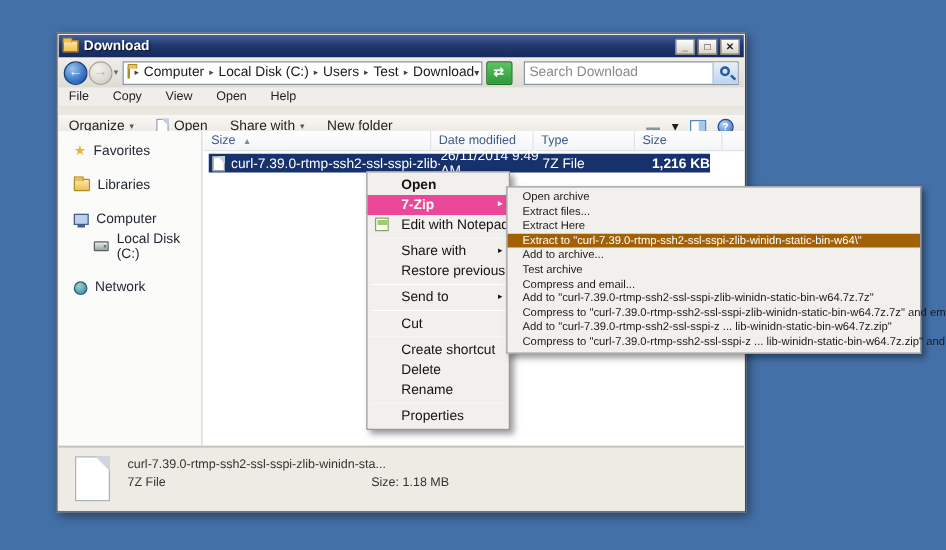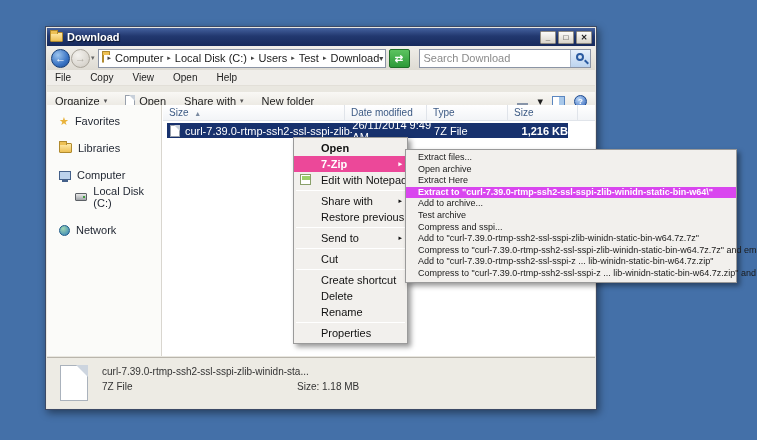--- a/index.html
+++ b/index.html
@@ -123,21 +123,21 @@
   .mi.hl { background:#ec4899; color:#fff; font-weight:bold; }
   .mi .arrow { position:absolute; right:5px; top:0; font-size:7px; }
   .mi .npp { position:absolute; left:6px; top:2px; width:11px; height:11px; background:#fff;
              border:1px solid #8aa06a; }
   .mi .npp::after { content:""; position:absolute; left:1px; top:1px; width:8px; height:4px; background:#9ed06a; }
   .msep { height:1px; background:#d8d4cc; border-bottom:1px solid #fff; margin:2px 2px; }
 
   .submenu { position:absolute; left:405px; top:149px; width:332px; background:#f2f0ed;
              border:1px solid #9a9a9a; box-shadow:3px 3px 5px rgba(0,0,0,.4); padding:2px 0; }
   .smi { height:11.6px; line-height:11.5px; padding-left:12px; font-size:9px; color:#1a1a1a; white-space:nowrap; }
-  .smi.hl { background:#d946ef; color:#fff; font-weight:bold; }
+  .smi.hl { background:#a16207; color:#fff; font-weight:normal; }
 </style>
 </head>
 <body>
 
 <div class="stage">
   <div class="window">
 
     <div class="titlebar">
       <span class="icon-folder"></span>
       <span class="title">Download</span>
@@ -291,25 +291,25 @@
     <div class="mi">Cut</div>
     <div class="msep"></div>
     <div class="mi">Create shortcut</div>
     <div class="mi">Delete</div>
     <div class="mi">Rename</div>
     <div class="msep"></div>
     <div class="mi">Properties</div>
   </div>
 
   <div class="submenu">
+    <div class="smi">Open archive</div>
     <div class="smi">Extract files...</div>
-    <div class="smi">Open archive</div>
     <div class="smi">Extract Here</div>
     <div class="smi hl">Extract to "curl-7.39.0-rtmp-ssh2-ssl-sspi-zlib-winidn-static-bin-w64\"</div>
     <div class="smi">Add to archive...</div>
     <div class="smi">Test archive</div>
-    <div class="smi">Compress and sspi...</div>
+    <div class="smi">Compress and email...</div>
     <div class="smi">Add to "curl-7.39.0-rtmp-ssh2-ssl-sspi-zlib-winidn-static-bin-w64.7z.7z"</div>
     <div class="smi">Compress to "curl-7.39.0-rtmp-ssh2-ssl-sspi-zlib-winidn-static-bin-w64.7z.7z" and email</div>
     <div class="smi">Add to "curl-7.39.0-rtmp-ssh2-ssl-sspi-z ... lib-winidn-static-bin-w64.7z.zip"</div>
     <div class="smi">Compress to "curl-7.39.0-rtmp-ssh2-ssl-sspi-z ... lib-winidn-static-bin-w64.7z.zip" and email</div>
   </div>
 </div>
 
 </body></html>

